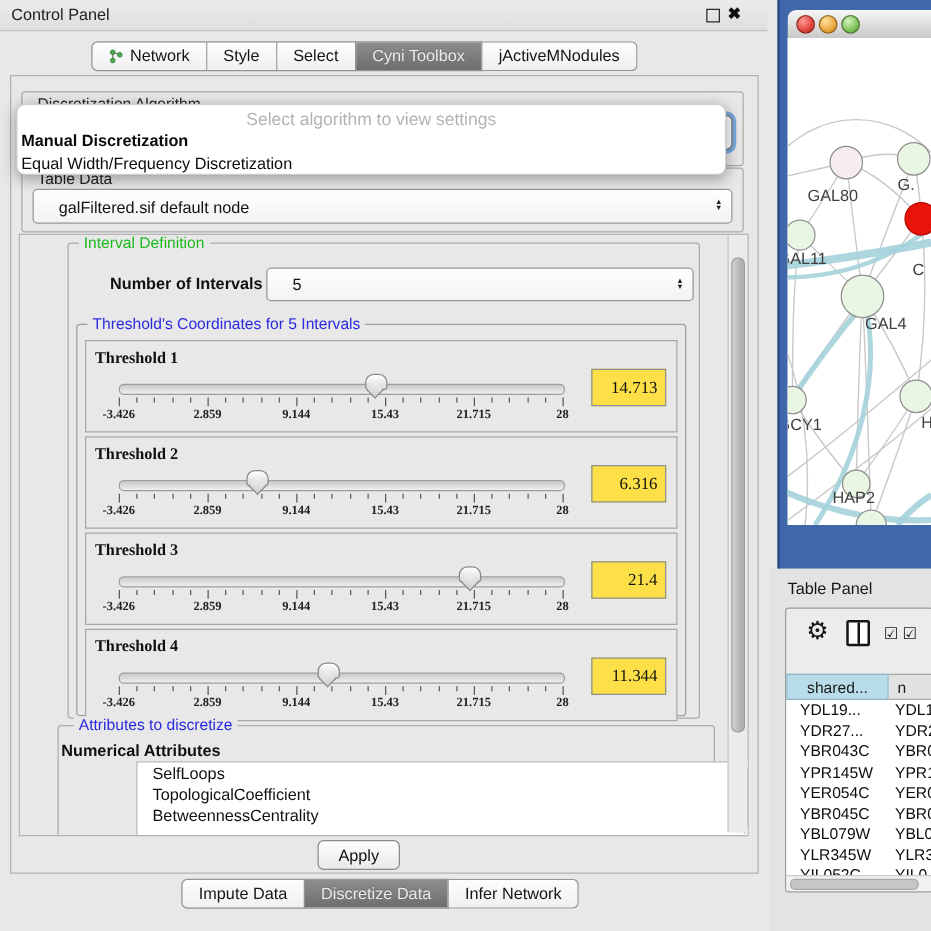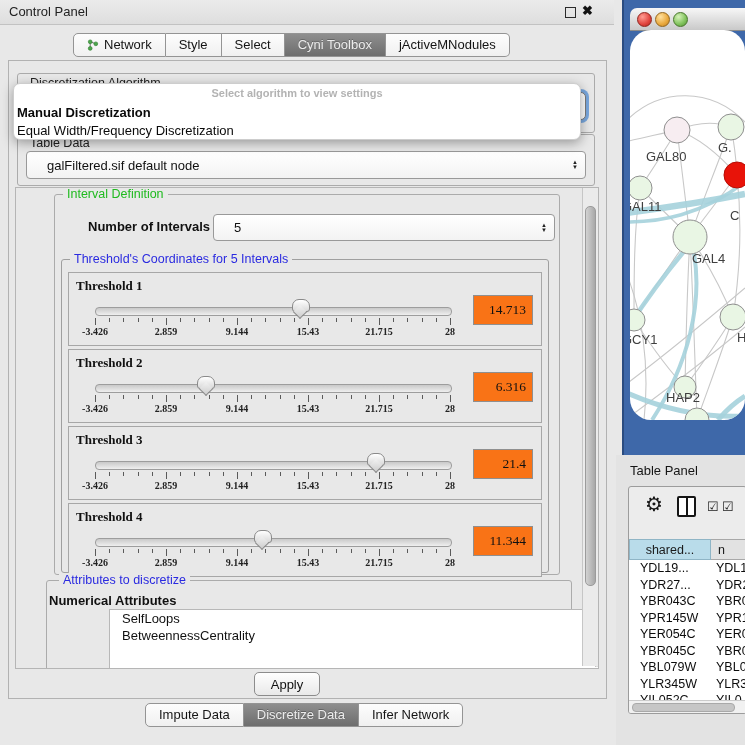--- a/index.html
+++ b/index.html
@@ -33,21 +33,21 @@
   .gtitle.dark{color:#222;}
 
   .combo{position:absolute;background:linear-gradient(#ffffff,#f3f3f3);border:1px solid #999;
     border-radius:4px;font-size:13px;color:#111;display:flex;align-items:center;padding:0 20px;}
   .stepper{position:absolute;right:7px;top:50%;transform:translateY(-50%);display:flex;flex-direction:column;
     align-items:center;font-size:6px;line-height:5px;color:#222;}
 
   
   .popup{position:absolute;left:4px;top:22px;width:566px;height:55px;background:#fff;z-index:60;
     border:1px solid #cdcdcd;border-radius:7px;box-shadow:0 3px 12px rgba(0,0,0,.35);overflow:hidden;}
-  .popup-hint{text-align:center;font-size:11px;color:#b3b3b3;padding-top:3px;height:17px;font-weight:bold;}
+  .popup-hint{text-align:center;font-size:14px;color:#b3b3b3;padding-top:3px;height:17px;}
   .popup-item{font-size:13px;line-height:18px;padding-left:3px;color:#0a0a0a;}
   .popup-item.bold{font-weight:bold;}
 
   .ghost-combo{position:absolute;left:8px;right:8px;top:18px;height:26px;background:#fff;border:1px solid #7a7a7a;
     border-radius:5px;box-shadow:0 0 0 3px #79a7dd;}
 
   
   .viewport{position:absolute;left:6px;top:126px;width:582px;height:480px;border:1px solid #b5b5b5;overflow:hidden;background:#e8e8e8;}
   .vtrack{position:absolute;background:#ebebeb;border-left:1px solid #c6c6c6;}
   .vthumb{position:absolute;border-radius:5px;background:linear-gradient(90deg,#d2d2d2,#a8a8a8);border:1px solid #9b9b9b;}
@@ -58,37 +58,37 @@
   .sl-track{position:absolute;left:26px;top:34px;width:355px;height:7px;border:1px solid #9d9d9d;border-radius:4px;
     background:linear-gradient(#c9c9c9,#efefef);}
   .sl-tick{position:absolute;top:45px;width:1px;height:4px;background:#5a5a5a;}
   .sl-tick.major{height:7px;}
   .sl-num{position:absolute;top:53px;transform:translateX(-50%);font-size:10px;font-weight:bold;color:#222;}
   .sl-thumb{position:absolute;top:26px;width:16px;height:11px;background:linear-gradient(#ffffff,#d9d9d9);
     border:1px solid #8a8a8a;border-radius:7px 7px 3px 3px;z-index:3;}
   .sl-thumb::after{content:"";position:absolute;left:2.6px;top:6.6px;width:9px;height:9px;
     background:linear-gradient(135deg,#f2f2f2,#cdcdcd);border-right:1px solid #8a8a8a;border-bottom:1px solid #8a8a8a;
     transform:rotate(45deg);}
-  .valuebox{position:absolute;right:8px;top:22px;width:52px;height:28px;background:#f97316;border:1px solid #8f8f8f;
+  .valuebox{position:absolute;right:8px;top:22px;width:52px;height:28px;background:#fde047;border:1px solid #8f8f8f;
     font-size:13.5px;color:#111;display:flex;align-items:center;justify-content:flex-end;padding-right:6px;}
 
   
   .attr-list{position:absolute;background:#fff;border:1px solid #b8b8b8;overflow:hidden;}
   .attr-item{font-size:13px;line-height:17px;padding-left:12px;color:#111;white-space:nowrap;}
 
   .apply-btn{position:absolute;left:245px;top:611px;width:64px;height:22px;background:linear-gradient(#fefefe,#e9e9e9);
     border:1px solid #8c8c8c;border-radius:5px;font-size:13px;color:#111;display:flex;align-items:center;justify-content:center;}
 
   
   .net-window{position:absolute;left:622px;top:0;width:123px;height:455px;background:#3e68a9;
     border-left:2px solid #2b4c80;}
   .net-titlebar{position:absolute;left:6px;top:8px;width:115px;height:22px;border-radius:7px 0 0 0;
     background:linear-gradient(#f7f7f7,#c9c9c9);border-bottom:1px solid #8b8b8b;}
   .light{position:absolute;top:4px;width:13px;height:13px;border-radius:50%;}
-  .net-canvas{position:absolute;left:6px;top:30px;width:115px;height:390px;background:#fff;overflow:hidden;border-radius:21px;}
+  .net-canvas{position:absolute;left:6px;top:30px;width:115px;height:390px;background:#fff;overflow:hidden;}
 
   
   .table-panel{position:absolute;left:616px;top:455px;width:129px;height:290px;background:#e3e3e3;}
   .tp-title{position:absolute;left:14px;top:8px;font-size:13px;color:#161616;}
   .tp-card{position:absolute;left:12px;top:31px;width:117px;height:226px;background:#ececec;border:1px solid #9c9c9c;
     border-radius:3px;overflow:hidden;}
   .tp-gear{position:absolute;left:16px;top:5px;font-size:20px;color:#161616;}
   .tp-split{position:absolute;left:48px;top:9px;width:15px;height:17px;border:2px solid #151515;border-radius:2px;background:#fff;}
   .tp-split div{position:absolute;left:50%;top:0;width:2px;height:100%;background:#151515;transform:translateX(-50%);}
   .tp-check{position:absolute;top:12px;font-size:13px;color:#1a1a1a;}
@@ -337,20 +337,21 @@
         </div>
 
         <div class="group" style="left:30px;top:392px;width:524px;height:96px;">
           <div class="gtitle blue" style="top:-8px;left:12px;">Attributes to discretize</div>
           <div class="abs" style="left:2px;top:12px;font-size:13px;font-weight:bold;color:#111;">Numerical Attributes</div>
           <div class="attr-list" id="attr-list" style="left:18px;top:28px;width:498px;height:58px;margin-left:44px;">
             <div class="vtrack" style="right:1px;top:1px;width:11px;height:56px;background:#dedede;border-left:1px solid #c2c2c2;">
               <div class="vthumb" style="left:1px;top:2px;width:7px;height:48px;background:#a6a6a6;border:1px solid #979797;"></div>
             </div>
           <div class="attr-item">SelfLoops</div>
+              <div class="attr-item">TopologicalCoefficient</div>
               <div class="attr-item">BetweennessCentrality</div>
             </div>
         </div>
 
         <div class="vtrack" style="left:566px;top:0;width:15px;height:478px;">
           <div class="vthumb" style="left:2px;top:18px;width:9px;height:378px;"></div>
         </div>
       </div>
 
       <div class="apply-btn">Apply</div>

